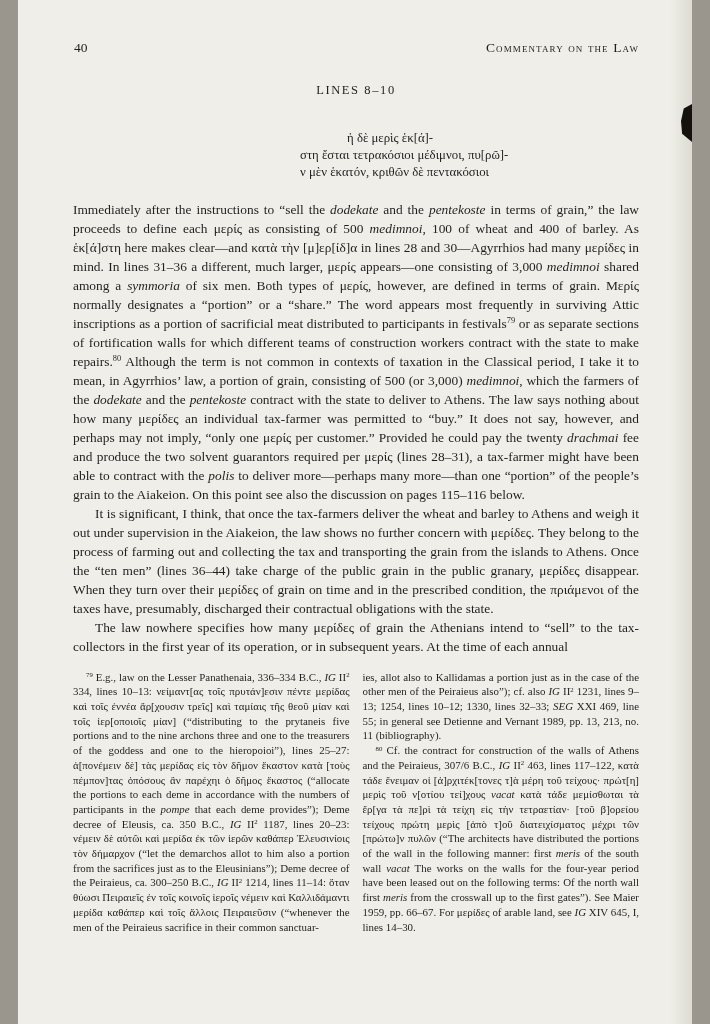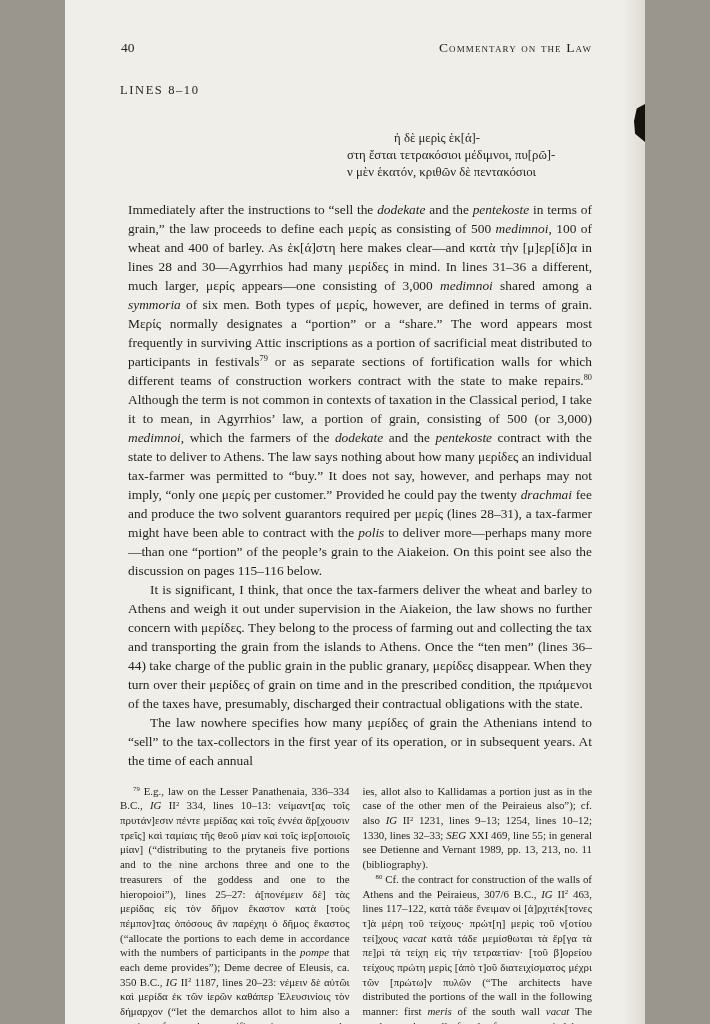--- a/index.html
+++ b/index.html
@@ -1,18 +1,18 @@
 <!DOCTYPE html>
 <html><head>
 <meta charset="utf-8">
 <style>
   * { margin: 0; padding: 0; box-sizing: border-box; }
   html, body { background: #9a968e; }
   .page {
-    width: 580px;
+    width: 674px;
     height: 1024px;
     margin: 0 auto;
     position: relative;
     overflow: hidden;
     background: #f0eee8;
     color: #211f1c;
     font-family: "Liberation Serif", "DejaVu Serif", serif;
   }
   .edge-shadow {
     position: absolute;
@@ -40,39 +40,40 @@
   .runhead {
     display: block;
     text-align: right;
     font-variant: small-caps;
     letter-spacing: 1.1px;
     font-size: 13.5px;
   }
 
   .sect {
     margin-top: 25px;
+    text-align: center;
     font-size: 12.5px;
     font-weight: normal;
     letter-spacing: 1.6px;
   }
 
   .epigraph {
     margin-top: 32px;
     margin-left: 227px;
     font-size: 12.8px;
     line-height: 17.2px;
   }
   .epi-first { padding-left: 47px; }
 
   .bodytext {
     margin-top: 18px;
     font-size: 13.4px;
     line-height: 19px;
   }
-  .para { text-align: justify; text-indent: 22px; margin-left: 8px; }
+  .para { text-align: justify; text-indent: 22px; }
   .para.noindent { text-indent: 0; }
 
   sup {
     font-size: 0.62em;
     line-height: 0;
     vertical-align: baseline;
     position: relative;
     top: -0.5em;
   }
 

